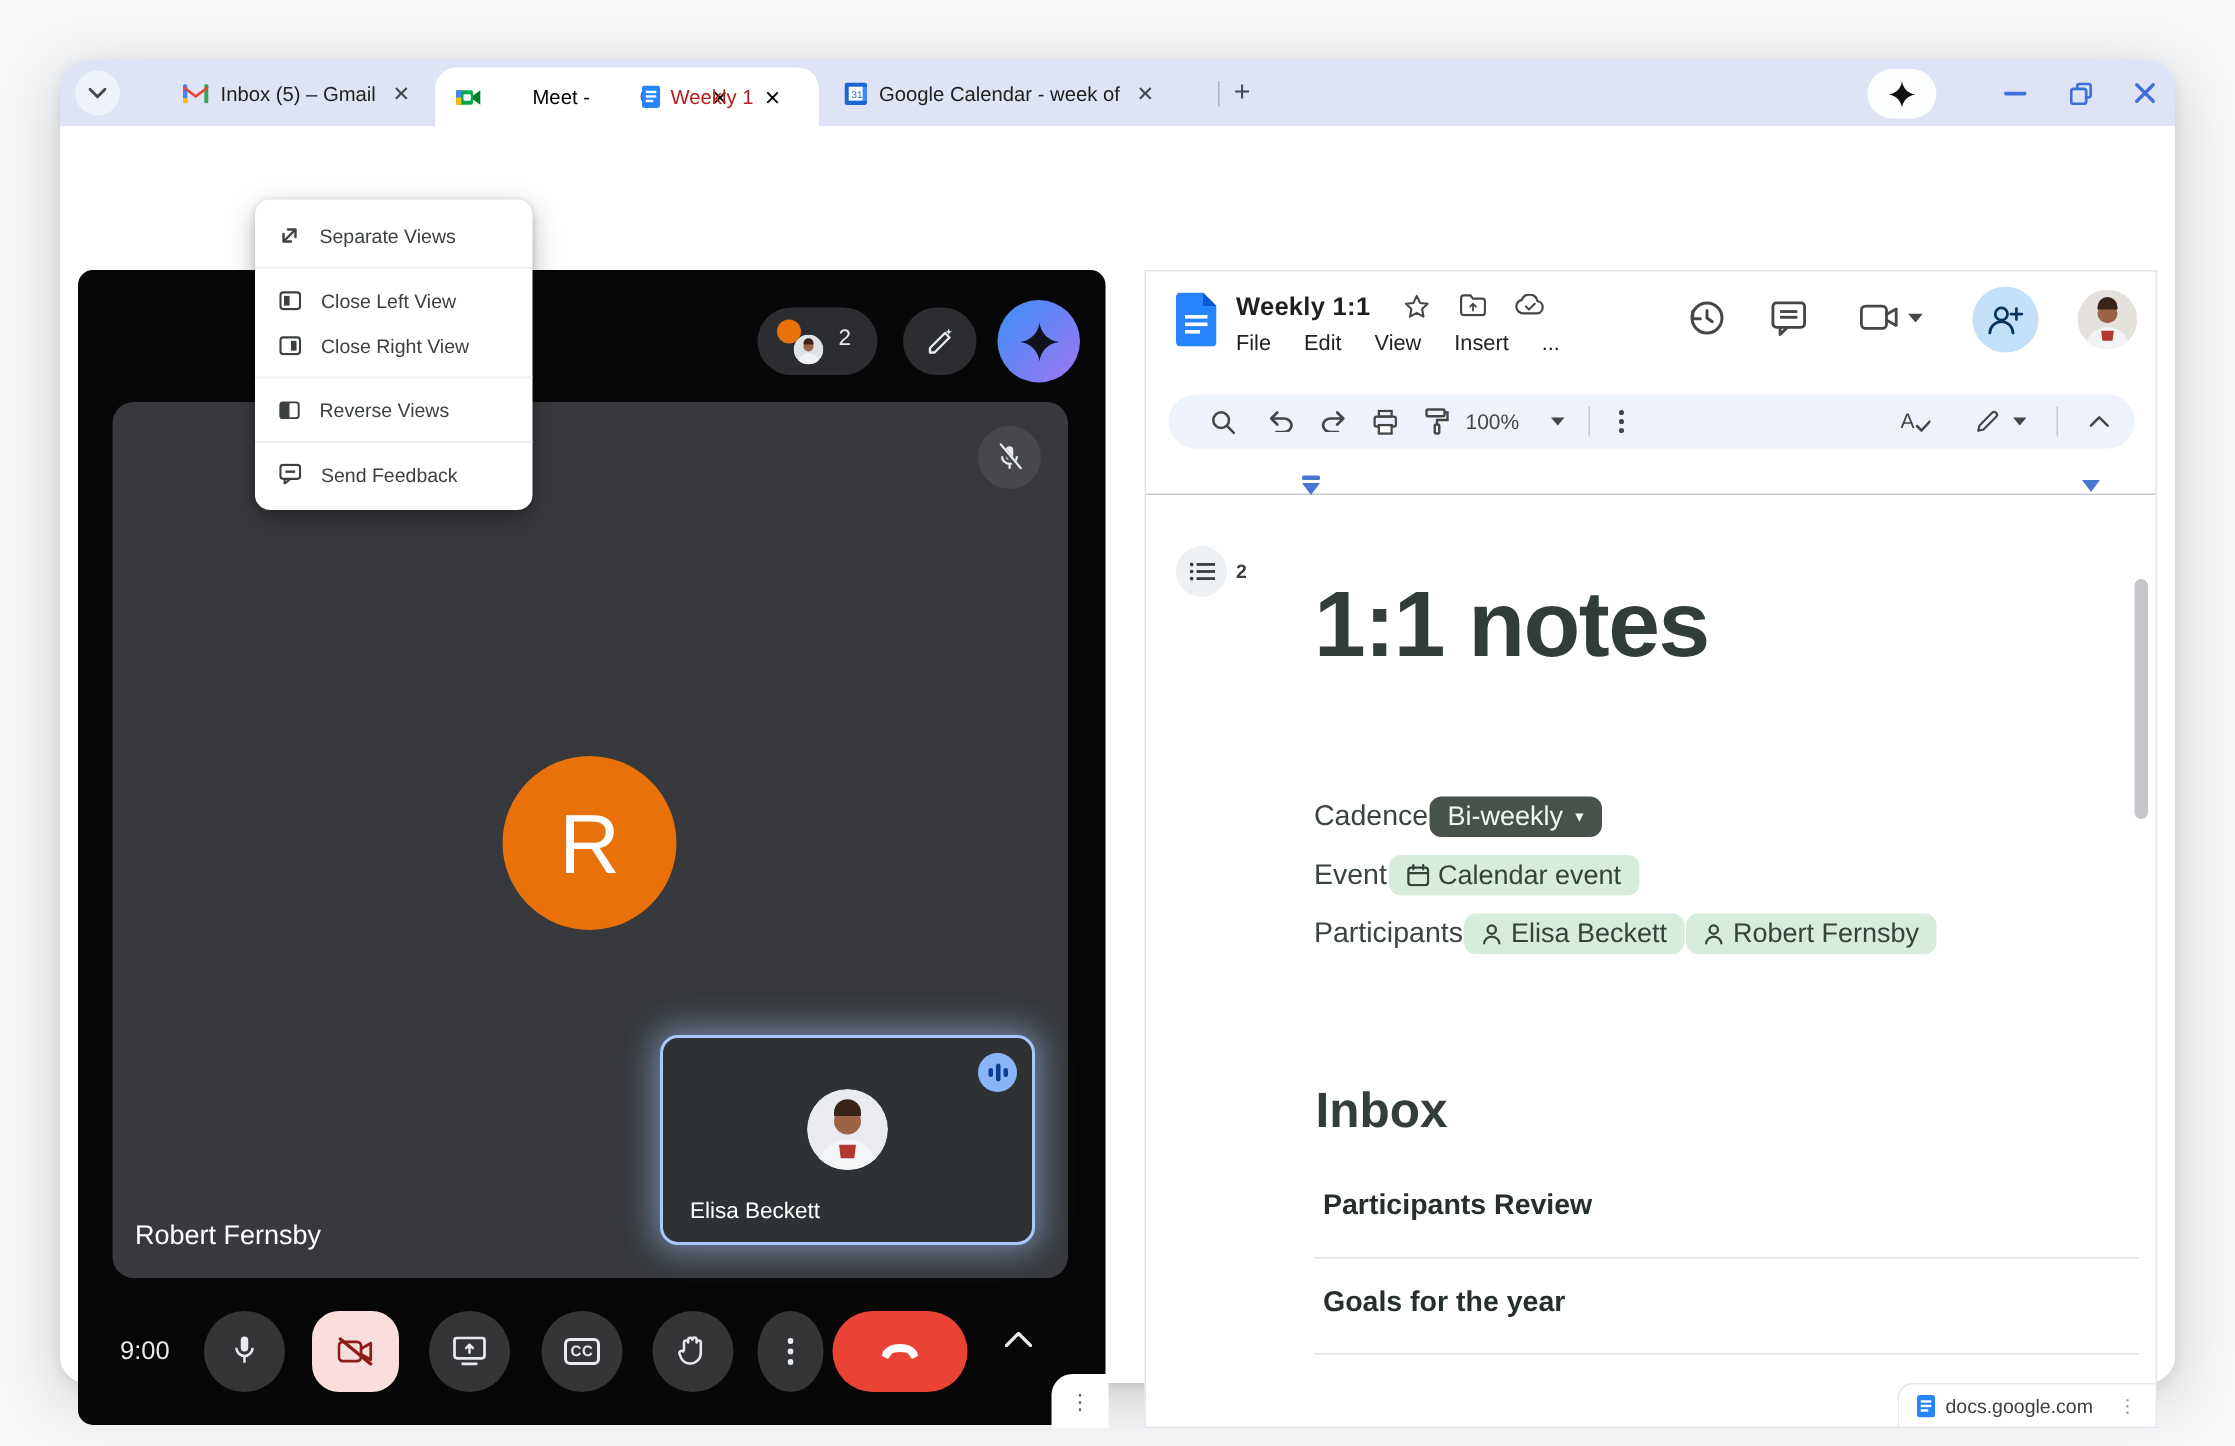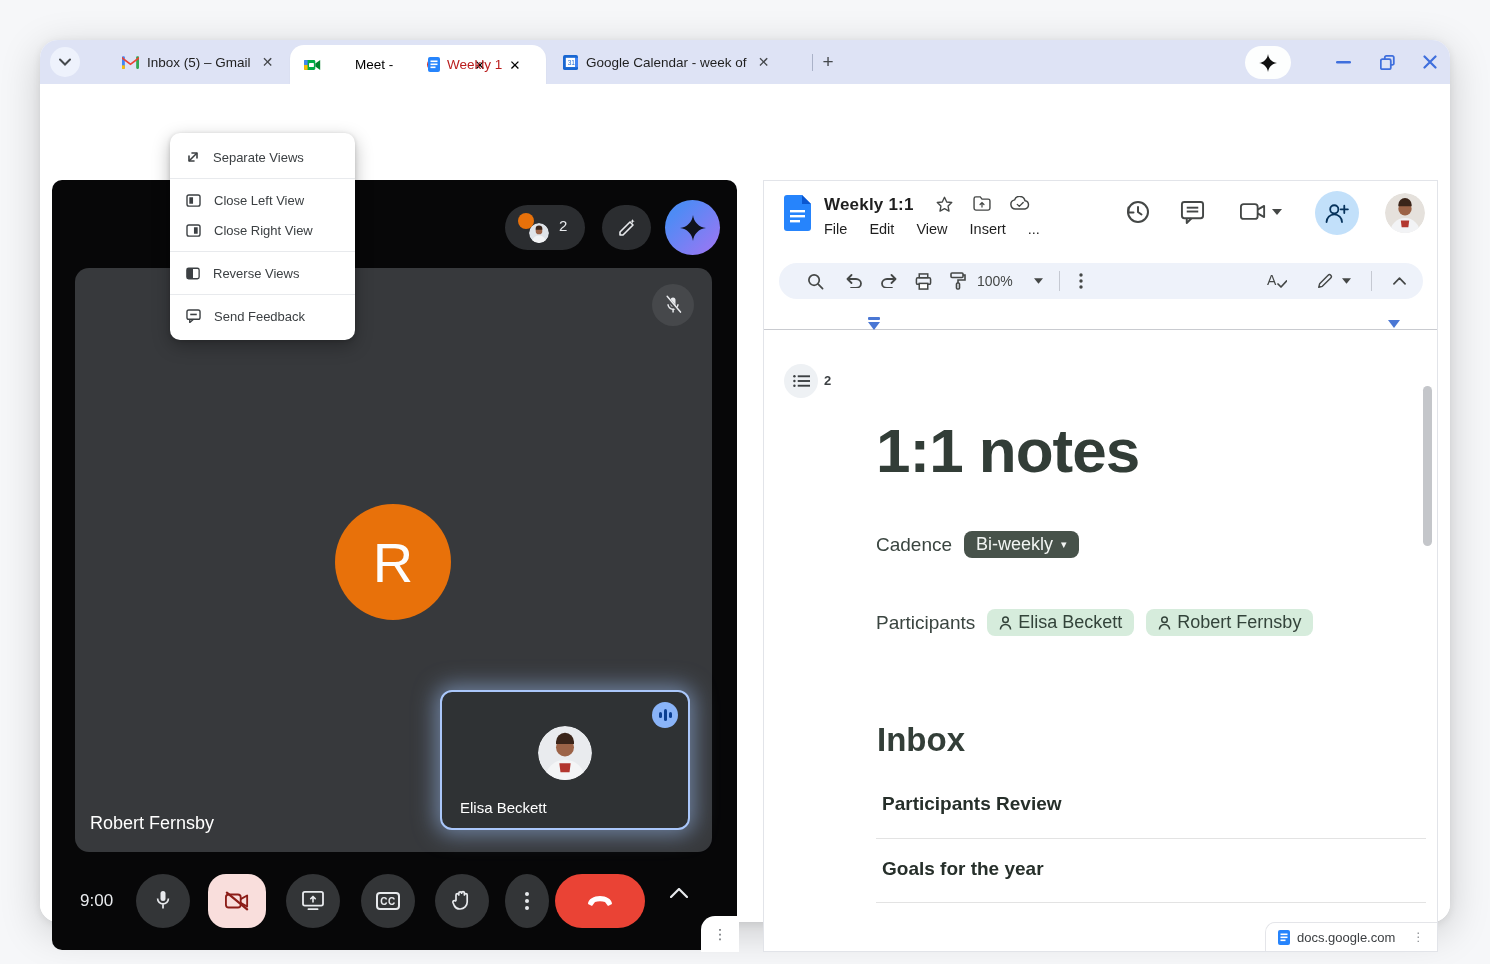--- a/index.html
+++ b/index.html
@@ -93,22 +93,22 @@
   .dt-ic { position:absolute; top:0; height:36px; display:flex; align-items:center; justify-content:center; color:#444746; }
   .zoom-txt { font-size:14px; color:#444746; }
   .ruler { position:absolute; left:0px; top:148px; width:673px; height:1px; background:#c9cbd0; }
   .m-left { position:absolute; left:104px; top:136px; }
   .m-right { position:absolute; left:624px; top:139px; }
   .tri-down { width:0; height:0; border-left:6px solid transparent; border-right:6px solid transparent; border-top:8px solid #4a77d4; }
   .m-bar { width:12px; height:3px; background:#4a77d4; margin-bottom:2px; border-radius:1px; }
   .outline-badge { position:absolute; left:20px; top:183px; width:34px; height:34px; border-radius:50%; background:#eef1f4;
     display:flex; align-items:center; justify-content:center; }
   .outline-count { position:absolute; left:60px; top:192px; font-size:13px; color:#3c4043; font-weight:700; }
-  .doc-h1 { position:absolute; left:112px; top:200px; font-size:62px; font-weight:600; color:#323d37; letter-spacing:-1px;margin-top:34px; }
-  .field-row { position:absolute; left:112px; display:flex; align-items:center; gap:12px; }
+  .doc-h1 { position:absolute; left:112px; top:200px; font-size:62px; font-weight:600; color:#323d37; letter-spacing:-1px; }
+  .field-row { position:absolute; left:112px; display:flex; align-items:center; gap:1px; }
   .field-label { font-size:19px; color:#3a4540; }
   .chip { display:flex; align-items:center; gap:6px; border-radius:8px; padding:3px 12px; font-size:18px; }
   .chip.dark { background:#47524a; color:#f2f5f3; }
   .chip.light { background:#d6ecdc; color:#33433a; }
   .chip .dd { font-size:11px; margin-left:2px; }
   .agenda-h2 { position:absolute; left:113px; top:540px; font-size:33px; font-weight:600; color:#333e38; }
   .agenda-item { position:absolute; left:118px; font-size:19px; font-weight:700; color:#262f2a; }
   .doc-hr { position:absolute; left:112px; width:550px; height:1px; background:#e3e3e3; }
   .doc-scroll { position:absolute; right:5px; top:205px; width:9px; height:160px; border-radius:5px; background:#c4c6ca; }
   .docs-footer { position:absolute; right:0; bottom:0; width:172px; height:29px; background:#fff;
@@ -602,20 +602,33 @@
       <div class="doc-h1">1:1 notes</div>
 
       <div class="field-row" style="top:350px;">
         <span class="field-label">Cadence</span>
         <span class="chip dark">
           <span>Bi-weekly</span>
           <span class="dd">▾</span>
         </span>
       </div>
 
+      <div class="field-row" style="top:389px;">
+        <span class="field-label">Event</span>
+        <span class="chip light">
+          <span>
+            <svg width="15" height="15" viewBox="0 0 16 16">
+                  <rect x="1" y="2.5" width="14" height="12.5" rx="2" fill="none" stroke="#33433a" stroke-width="1.6"></rect>
+                  <path d="M1 6.5 h14" stroke="#33433a" stroke-width="1.6"></path>
+                  <path d="M4.5 0.8 v3 M11.5 0.8 v3" stroke="#33433a" stroke-width="1.6" stroke-linecap="round"></path>
+                </svg>
+          </span>
+          <span>Calendar event</span>
+        </span>
+      </div>
 
       <div class="field-row" style="top:428px;">
         <span class="field-label">Participants</span>
         <span class="chip light">
           <span>
             <svg width="13" height="14" viewBox="0 0 14 15">
                   <circle cx="7" cy="4" r="3" fill="none" stroke="#33433a" stroke-width="1.6"></circle>
                   <path d="M1.5 14.5 a5.5 5.5 0 0 1 11 0" fill="none" stroke="#33433a" stroke-width="1.6"></path>
                 </svg>
           </span>

